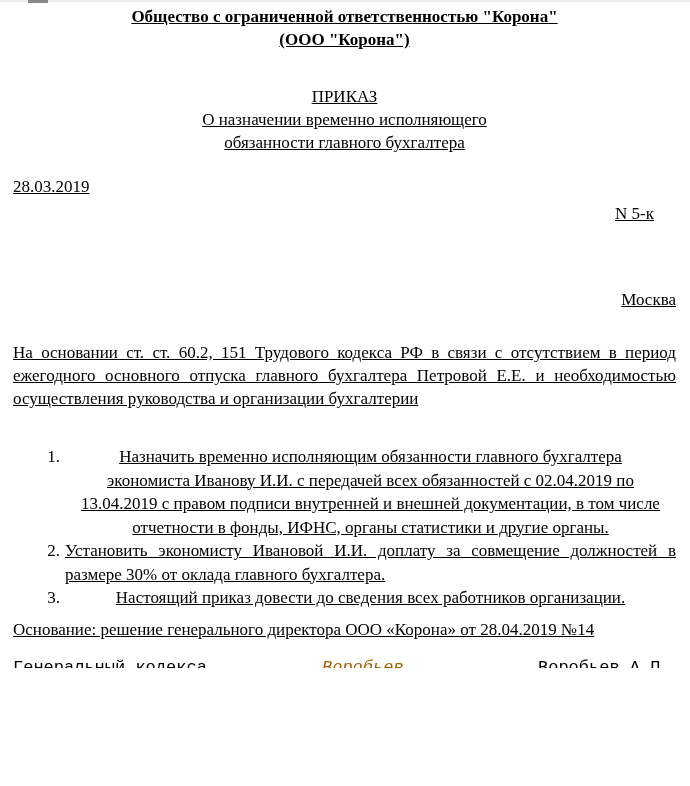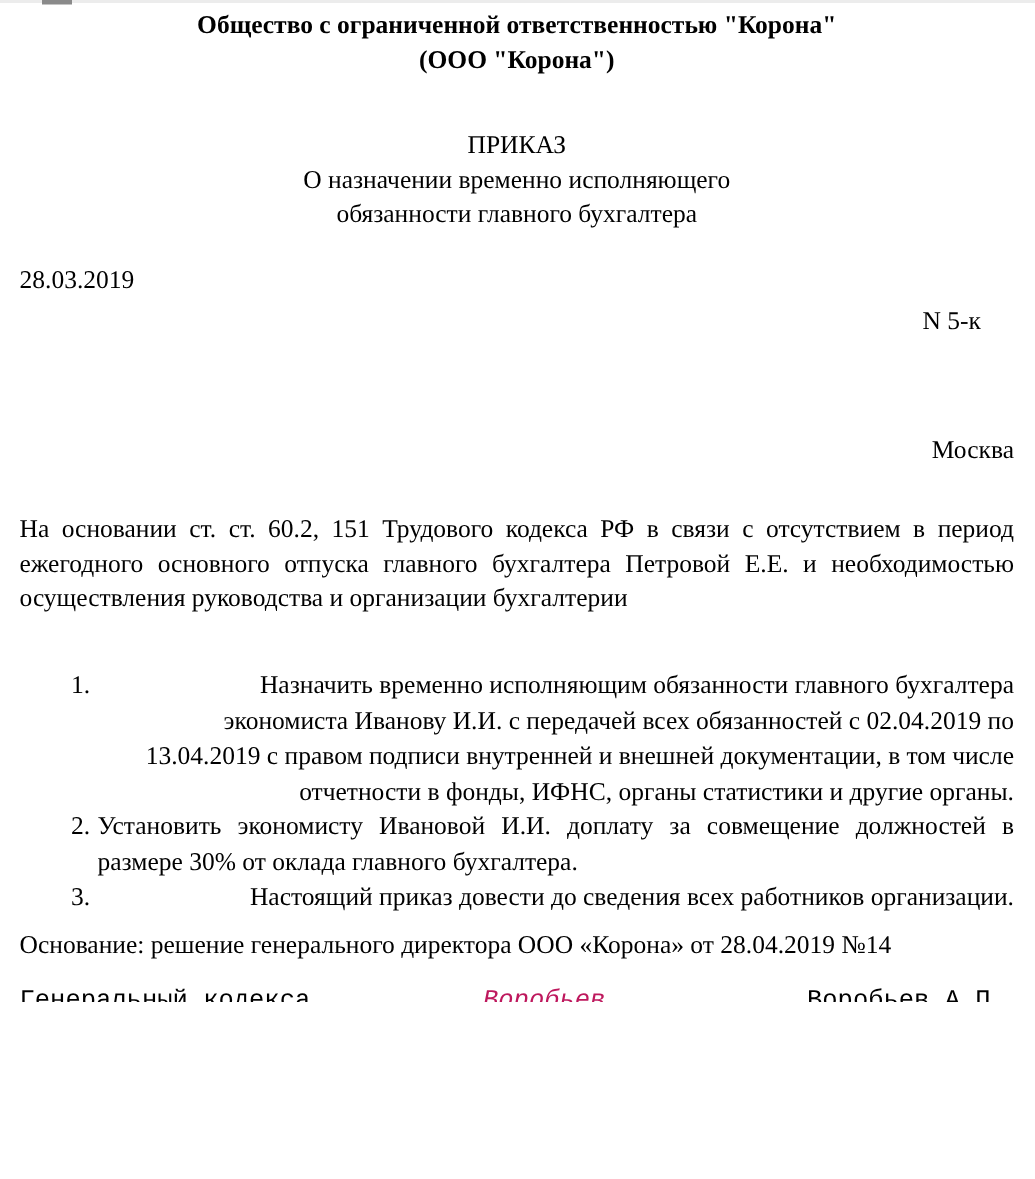--- a/index.html
+++ b/index.html
@@ -12,20 +12,21 @@
     width: 690px;
     height: 668px;
     background: #ffffff;
     overflow: hidden;
     font-family: "Liberation Serif", "DejaVu Serif", serif;
     font-size: 17px;
     line-height: 23px;
     color: #000000;
     box-sizing: border-box;
     padding: 5px 14px 0 13px;
+    text-decoration: underline;
   }
   
   .top-edge-line {
     position: absolute;
     top: 0; left: 0; right: 0;
     height: 2px;
     background: #ececec;
   }
   .scroll-thumb {
     position: absolute;
@@ -69,41 +70,41 @@
   .order-item {
     position: relative;
     padding-left: 52px;
   }
   .order-item .item-number {
     position: absolute;
     left: 27px;
     width: 20px;
     text-align: right;
   }
-  .item-text-left { text-align: right; white-space: pre-line; }
+  .item-text-left { text-align: center; white-space: pre-line; }
   .item-text-justify { text-align: justify; }
   .basis-row {
     margin-top: 8px;
   }
   .sig-block {
     font-family: "Liberation Mono", "DejaVu Sans Mono", monospace;
     font-size: 17px;
     line-height: 25px;
     margin-top: 14px;
   }
   .sig-row {
     display: grid;
     grid-template-columns: 295px 230px 1fr;
   }
   .sig-mid {
     padding-left: 14px;
   }
   .sig-mid.no-pad { padding-left: 0; }
   .handwritten {
-    color: #be185d;
+    color: #a16207;
     font-style: italic;
   }
   .ack-line { margin-top: 22px; }
 </style>
 </head>
 <body>
 
 <div class="page">
 
   <div class="top-edge-line"></div>

